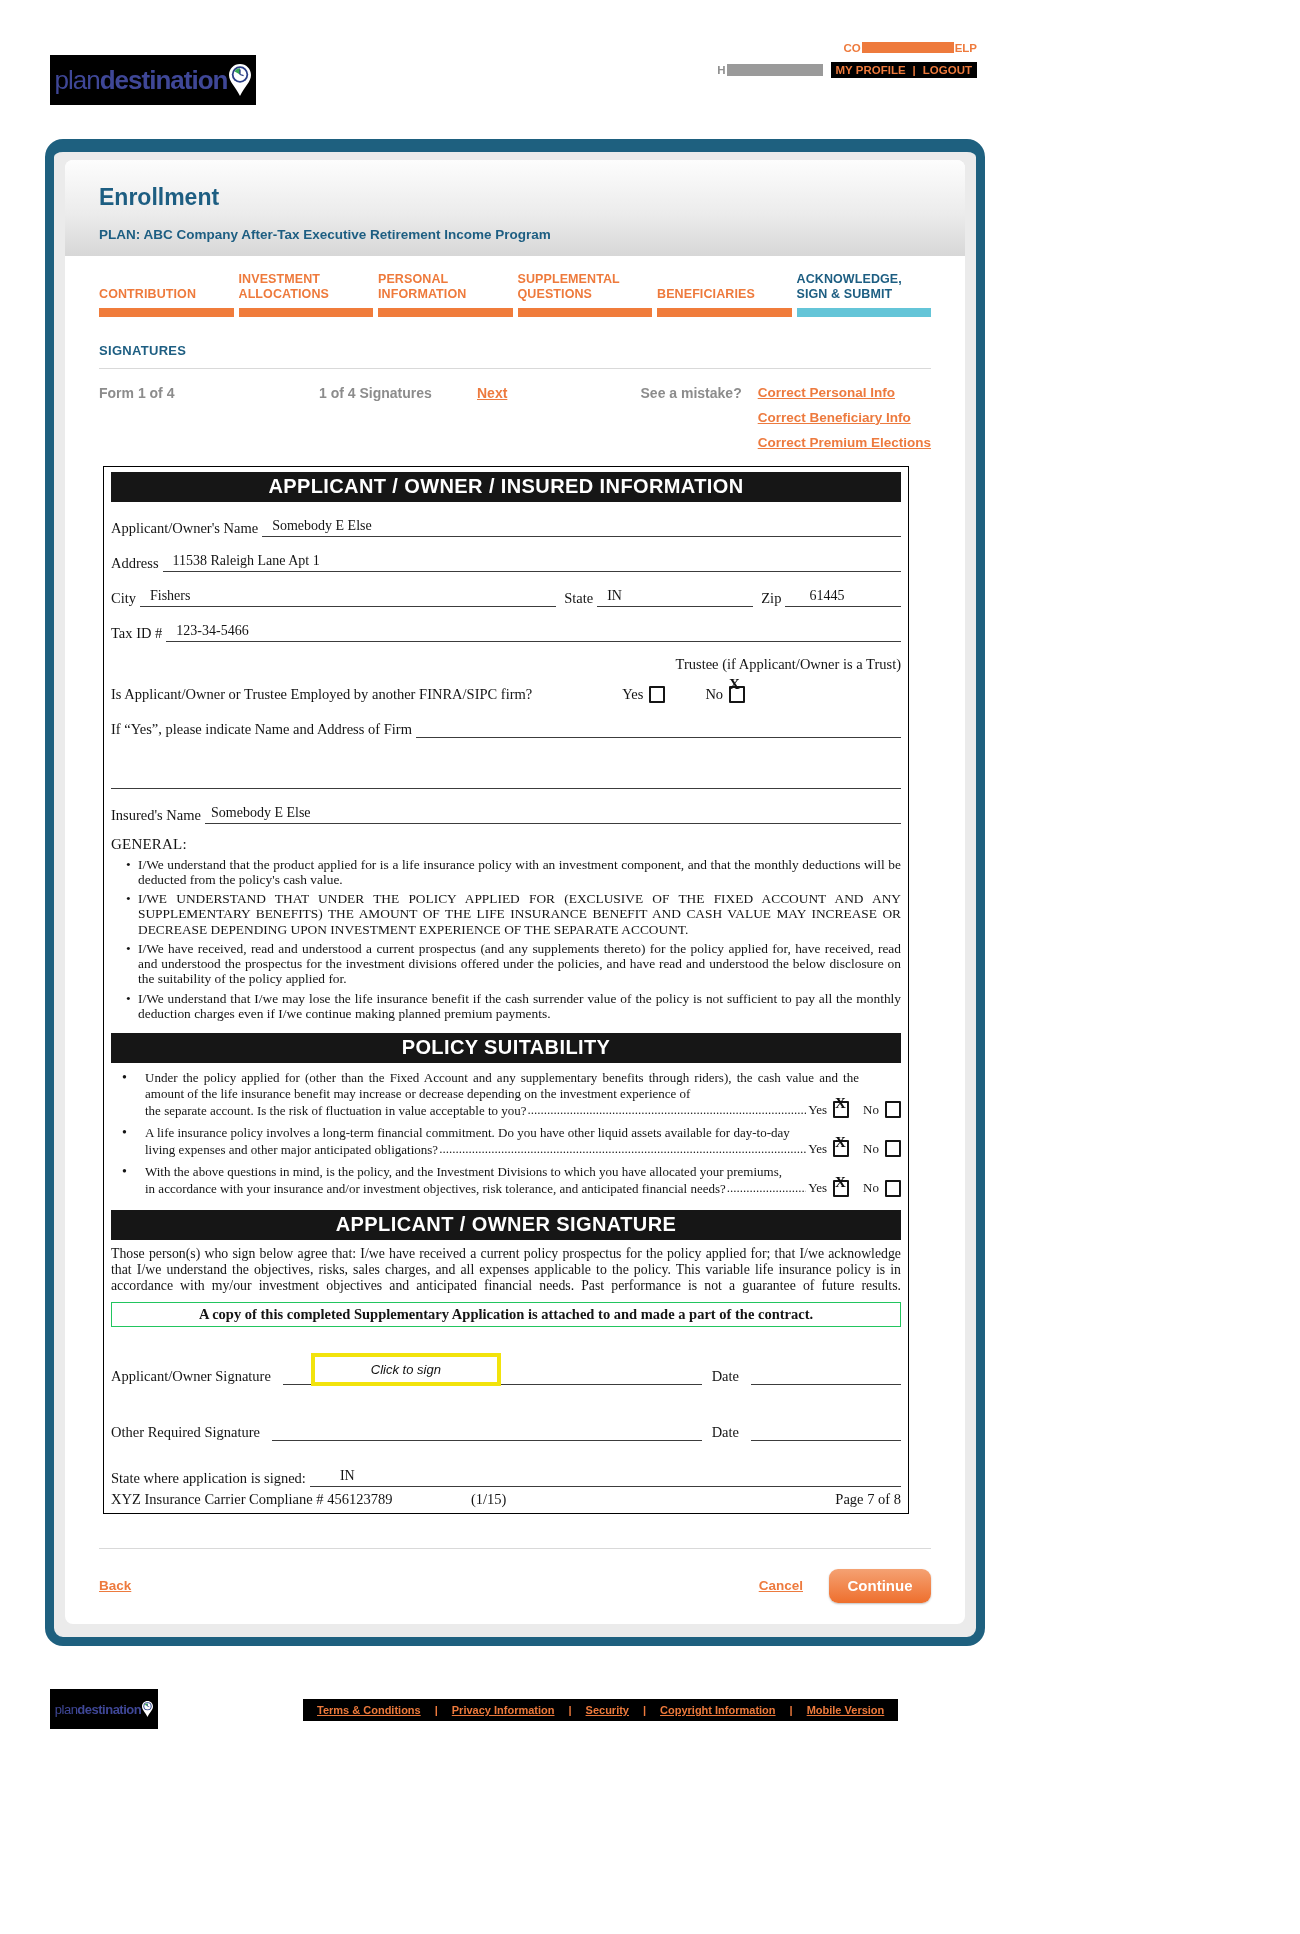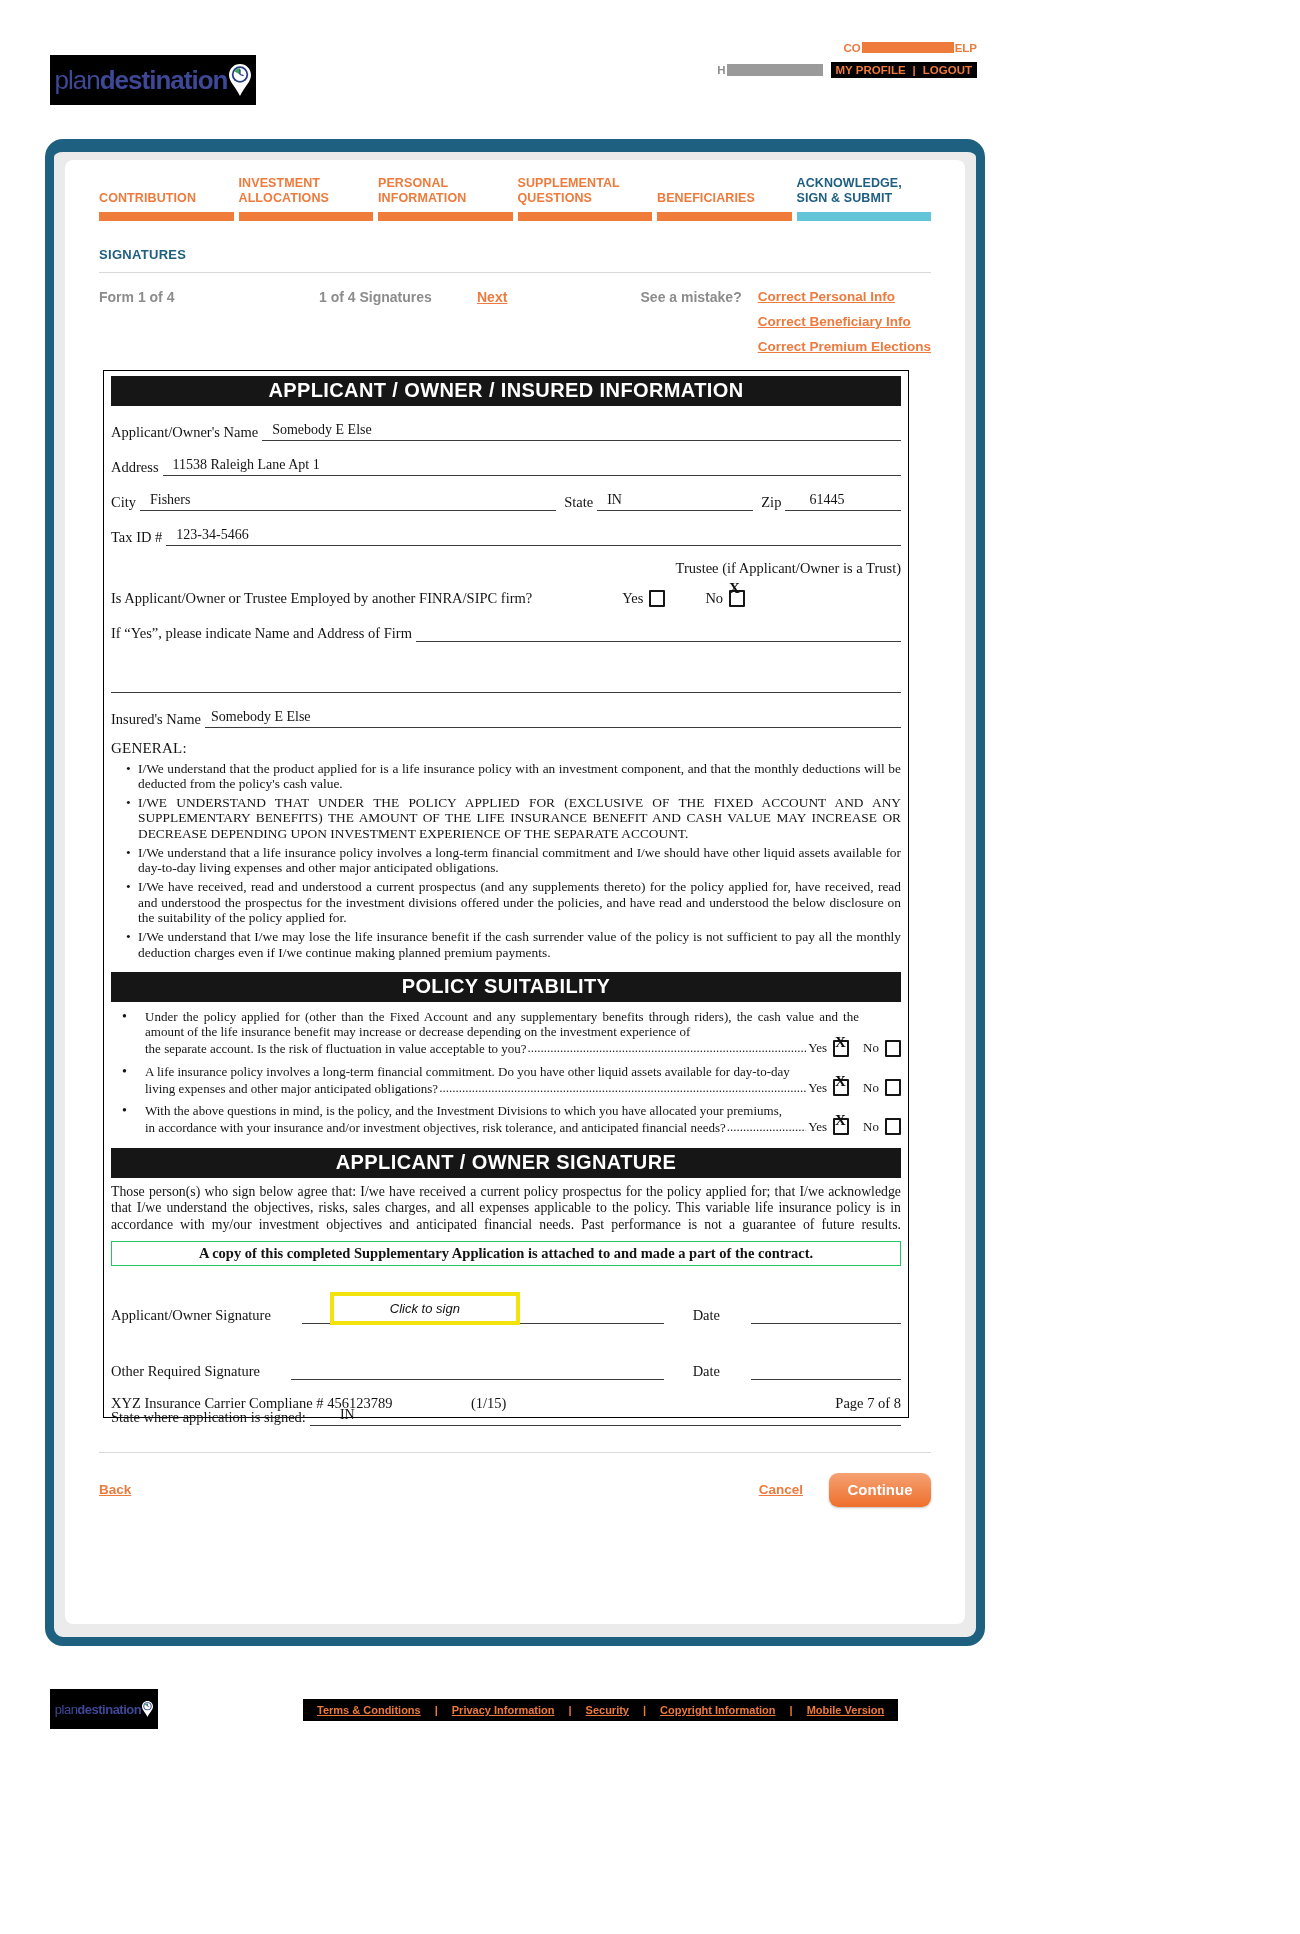--- a/index.html
+++ b/index.html
@@ -102,21 +102,21 @@
   .dots{flex:1;overflow:hidden;white-space:nowrap;margin:0 2px 1px 1px;min-width:6px;color:#222;}
   .dots::after{content:"....................................................................................................................................................................";}
   .yn{white-space:nowrap;display:inline-flex;align-items:center;}
   .yn .no-label{margin-left:14px;}
   .sig-bar{margin-top:13px;}
   .sig-paragraph{margin-top:6px;font-size:13.8px;line-height:1.18;text-align:justify;text-align-last:justify;}
   .copy-box{
     border:1px solid #22c55e;margin-top:8px;padding:3px 4px;text-align:center;
     font-size:14.5px;font-weight:bold;
   }
-  .sig-row{display:flex;align-items:flex-end;margin-top:32px;font-size:14.5px;height:24px;gap:19px;}
+  .sig-row{display:flex;align-items:flex-end;margin-top:32px;font-size:14.5px;height:24px;}
   .sig-row .fline{margin:0 10px 0 8px;}
   .date-line{position:relative;border-bottom:1px solid #3c3c3c;height:20px;width:150px;margin-left:8px;flex:none;}
   .click-sign-box{
     position:absolute;left:28px;bottom:-2px;width:182px;height:25px;z-index:2;
     background:#fff;border:4px solid #f2e30c;display:flex;align-items:center;justify-content:center;
     font-family:"Liberation Sans",sans-serif;font-style:italic;font-size:13px;color:#111;cursor:pointer;
   }
   .state-row{margin-top:20px;height:26px;}
   .form-footer{
     position:absolute;left:7px;right:7px;bottom:5px;display:flex;align-items:baseline;
@@ -175,20 +175,24 @@
     <span class="redact-gray"></span>
     <span class="blackout">MY PROFILE</span>
     <span class="tl-sep">|</span>
     <span class="blackout">LOGOUT</span>
   </div>
 </div>
 
 <div class="card">
   <div class="panel">
 
+    <div class="panel-head">
+      <h1 class="enroll-title">Enrollment</h1>
+      <div class="plan-line">PLAN: ABC Company After-Tax Executive Retirement Income Program</div>
+    </div>
 
     <div class="tabs">
       <div class="tab">
         <div class="tab-label">CONTRIBUTION</div>
         <div class="tab-underline"></div>
       </div>
       <div class="tab">
         <div class="tab-label">INVESTMENT ALLOCATIONS</div>
         <div class="tab-underline"></div>
       </div>
@@ -293,21 +297,20 @@
         <span class="flabel">Insured's Name</span>
         <span class="fline">
             <span class="fval" style="left:6px;">Somebody E Else</span>
           </span>
       </div>
 
       <div class="general-heading">GENERAL:</div>
       <ul class="gen">
         <li>I/We understand that the product applied for is a life insurance policy with an investment component, and that the monthly deductions will be deducted from the policy's cash value.</li>
         <li>I/WE UNDERSTAND THAT UNDER THE POLICY APPLIED FOR (EXCLUSIVE OF THE FIXED ACCOUNT AND ANY SUPPLEMENTARY BENEFITS) THE AMOUNT OF THE LIFE INSURANCE BENEFIT AND CASH VALUE MAY INCREASE OR DECREASE DEPENDING UPON INVESTMENT EXPERIENCE OF THE SEPARATE ACCOUNT.</li>
-        <li>I/We understand that a life insurance policy involves a long-term financial commitment and I/we should have other liquid assets available for day-to-day living expenses and other major anticipated obligations.</li>
         <li>I/We have received, read and understood a current prospectus (and any supplements thereto) for the policy applied for, have received, read and understood the prospectus for the investment divisions offered under the policies, and have read and understood the below disclosure on the suitability of the policy applied for.</li>
         <li>I/We understand that I/we may lose the life insurance benefit if the cash surrender value of the policy is not sufficient to pay all the monthly deduction charges even if I/we continue making planned premium payments.</li>
       </ul>
 
       <div class="black-bar suit-bar">POLICY SUITABILITY</div>
 
       <div class="q">
         <div class="q-body">Under the policy applied for (other than the Fixed Account and any supplementary benefits through riders), the cash value and the amount of the life insurance benefit may increase or decrease depending on the investment experience of</div>
         <div class="q-last">
           <span class="q-tail">the separate account. Is the risk of fluctuation in value acceptable to you?</span>

